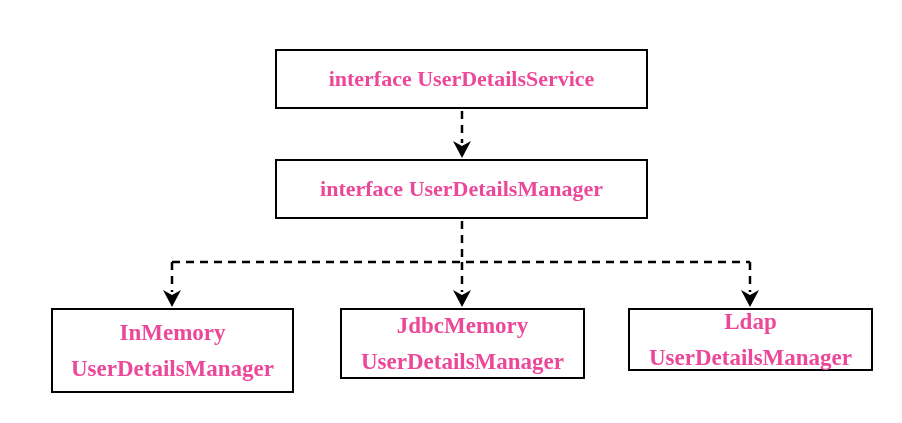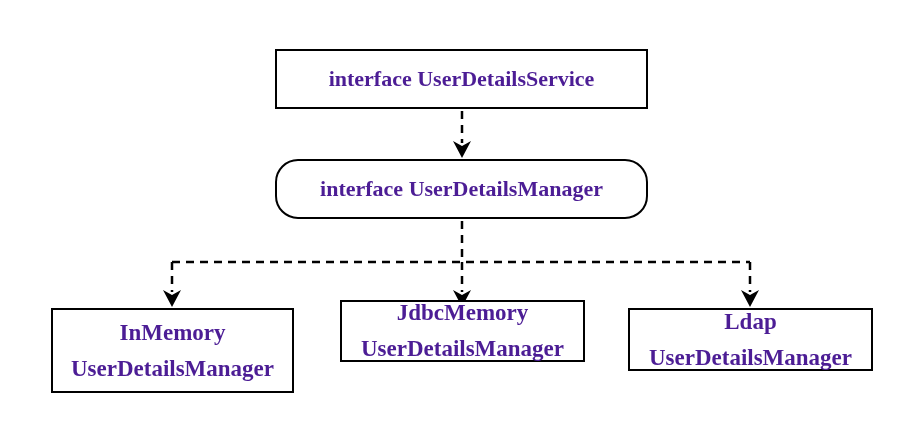--- a/index.html
+++ b/index.html
@@ -20,42 +20,42 @@
     left: 0;
     top: 0;
     width: 902px;
     height: 423px;
   }
   .node {
     position: absolute;
     box-sizing: border-box;
     border: 2px solid #000000;
     background: #ffffff;
-    color: #4c1d95;
+    color: #ec4899;
     font-weight: bold;
     display: flex;
     flex-direction: column;
     align-items: center;
     justify-content: center;
     text-align: center;
   }
   .node-top {
     font-size: 22px;
   }
   .node-bottom {
     font-size: 23px;
     line-height: 36px;
   }
   .node-line {
     white-space: nowrap;
   }
   .node-service  { left: 275px; top: 49px;  width: 373px; height: 60px; }
-  .node-manager  { left: 275px; top: 159px; width: 373px; height: 60px; border-radius: 23px; }
+  .node-manager  { left: 275px; top: 159px; width: 373px; height: 60px; }
   .node-inmemory { left: 51px;  top: 308px; width: 243px; height: 85px; }
-  .node-jdbc     { left: 340px; top: 300px; width: 245px; height: 62px; }
+  .node-jdbc     { left: 340px; top: 308px; width: 245px; height: 71px; }
   .node-ldap     { left: 628px; top: 308px; width: 245px; height: 63px; }
 </style>
 </head>
 <body>
 
 <div class="canvas">
 
   <svg class="edges-layer" width="902" height="423" viewBox="0 0 902 423" xmlns="http://www.w3.org/2000/svg">
 
     <line x1="462" y1="111" x2="462" y2="143" stroke-width="2.5" stroke-dasharray="8,6" stroke="#000000"></line>

